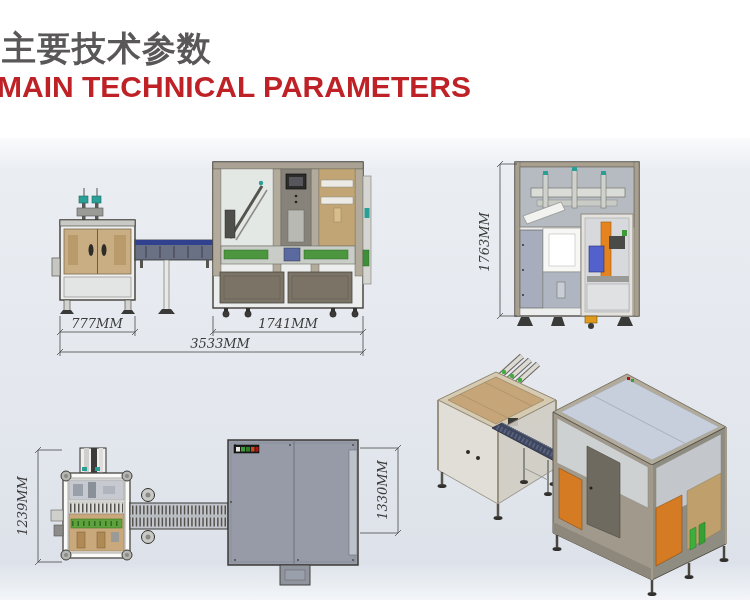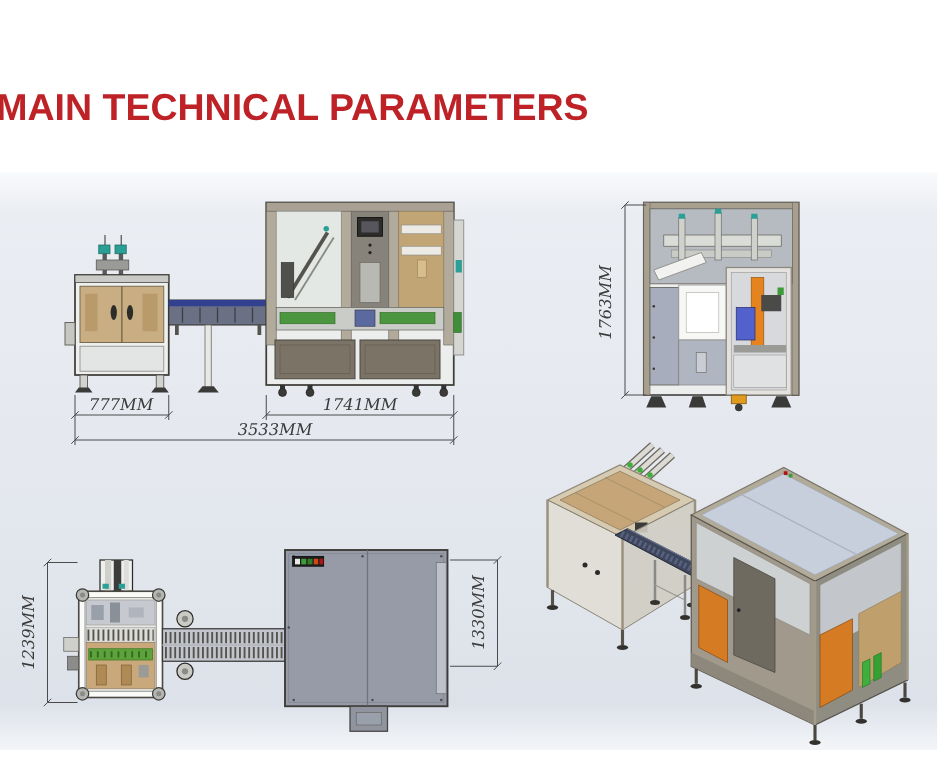--- a/index.html
+++ b/index.html
@@ -16,20 +16,21 @@
   .v-side{left:473px;top:12px;}
   .v-top{left:13px;top:286px;}
   .v-iso{left:424px;top:210px;}
   .dim{stroke:#4a4a4a;stroke-width:0.8;fill:none;}
   .dimtxt{font:italic 13px "DejaVu Serif",serif;fill:#3a3a3a;text-anchor:middle;}
 </style>
 </head>
 <body>
 
 <div class="page">
+  <h1 class="title-zh">主要技术参数</h1>
   <h2 class="title-en">MAIN TECHNICAL PARAMETERS</h2>
 
   <div class="canvas">
 
     <svg class="view v-front" width="332" height="212" viewBox="0 0 332 212">
 
       <g>
         <line x1="36" y1="38" x2="36" y2="50" stroke="#555" stroke-width="1"></line>
         <line x1="49" y1="38" x2="49" y2="50" stroke="#555" stroke-width="1"></line>
         <rect x="34" y="48" width="3.5" height="22" fill="#5a5a58"></rect>

